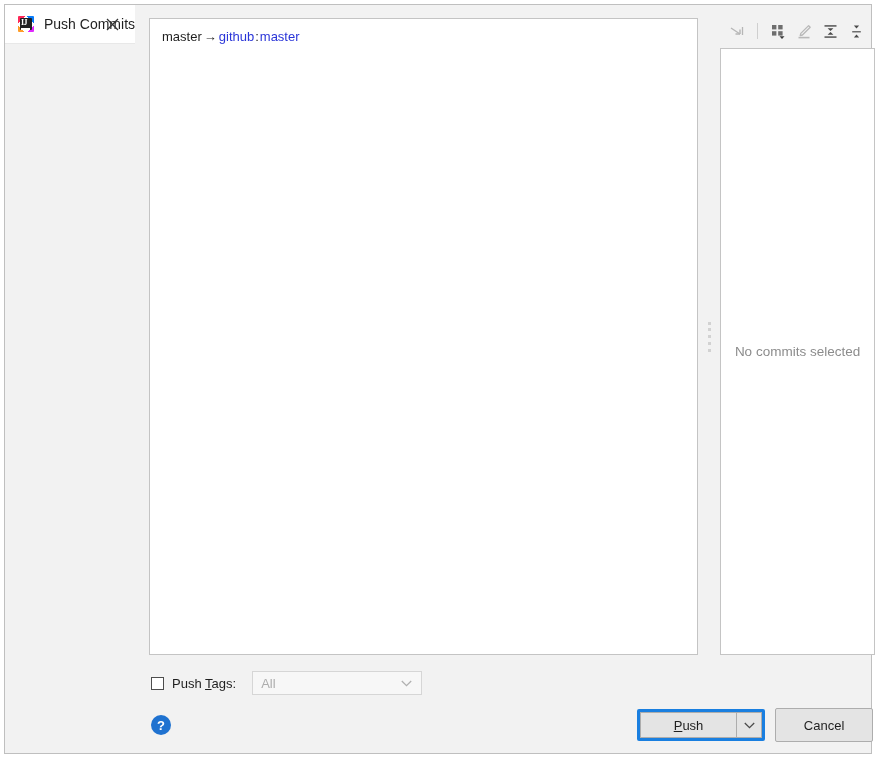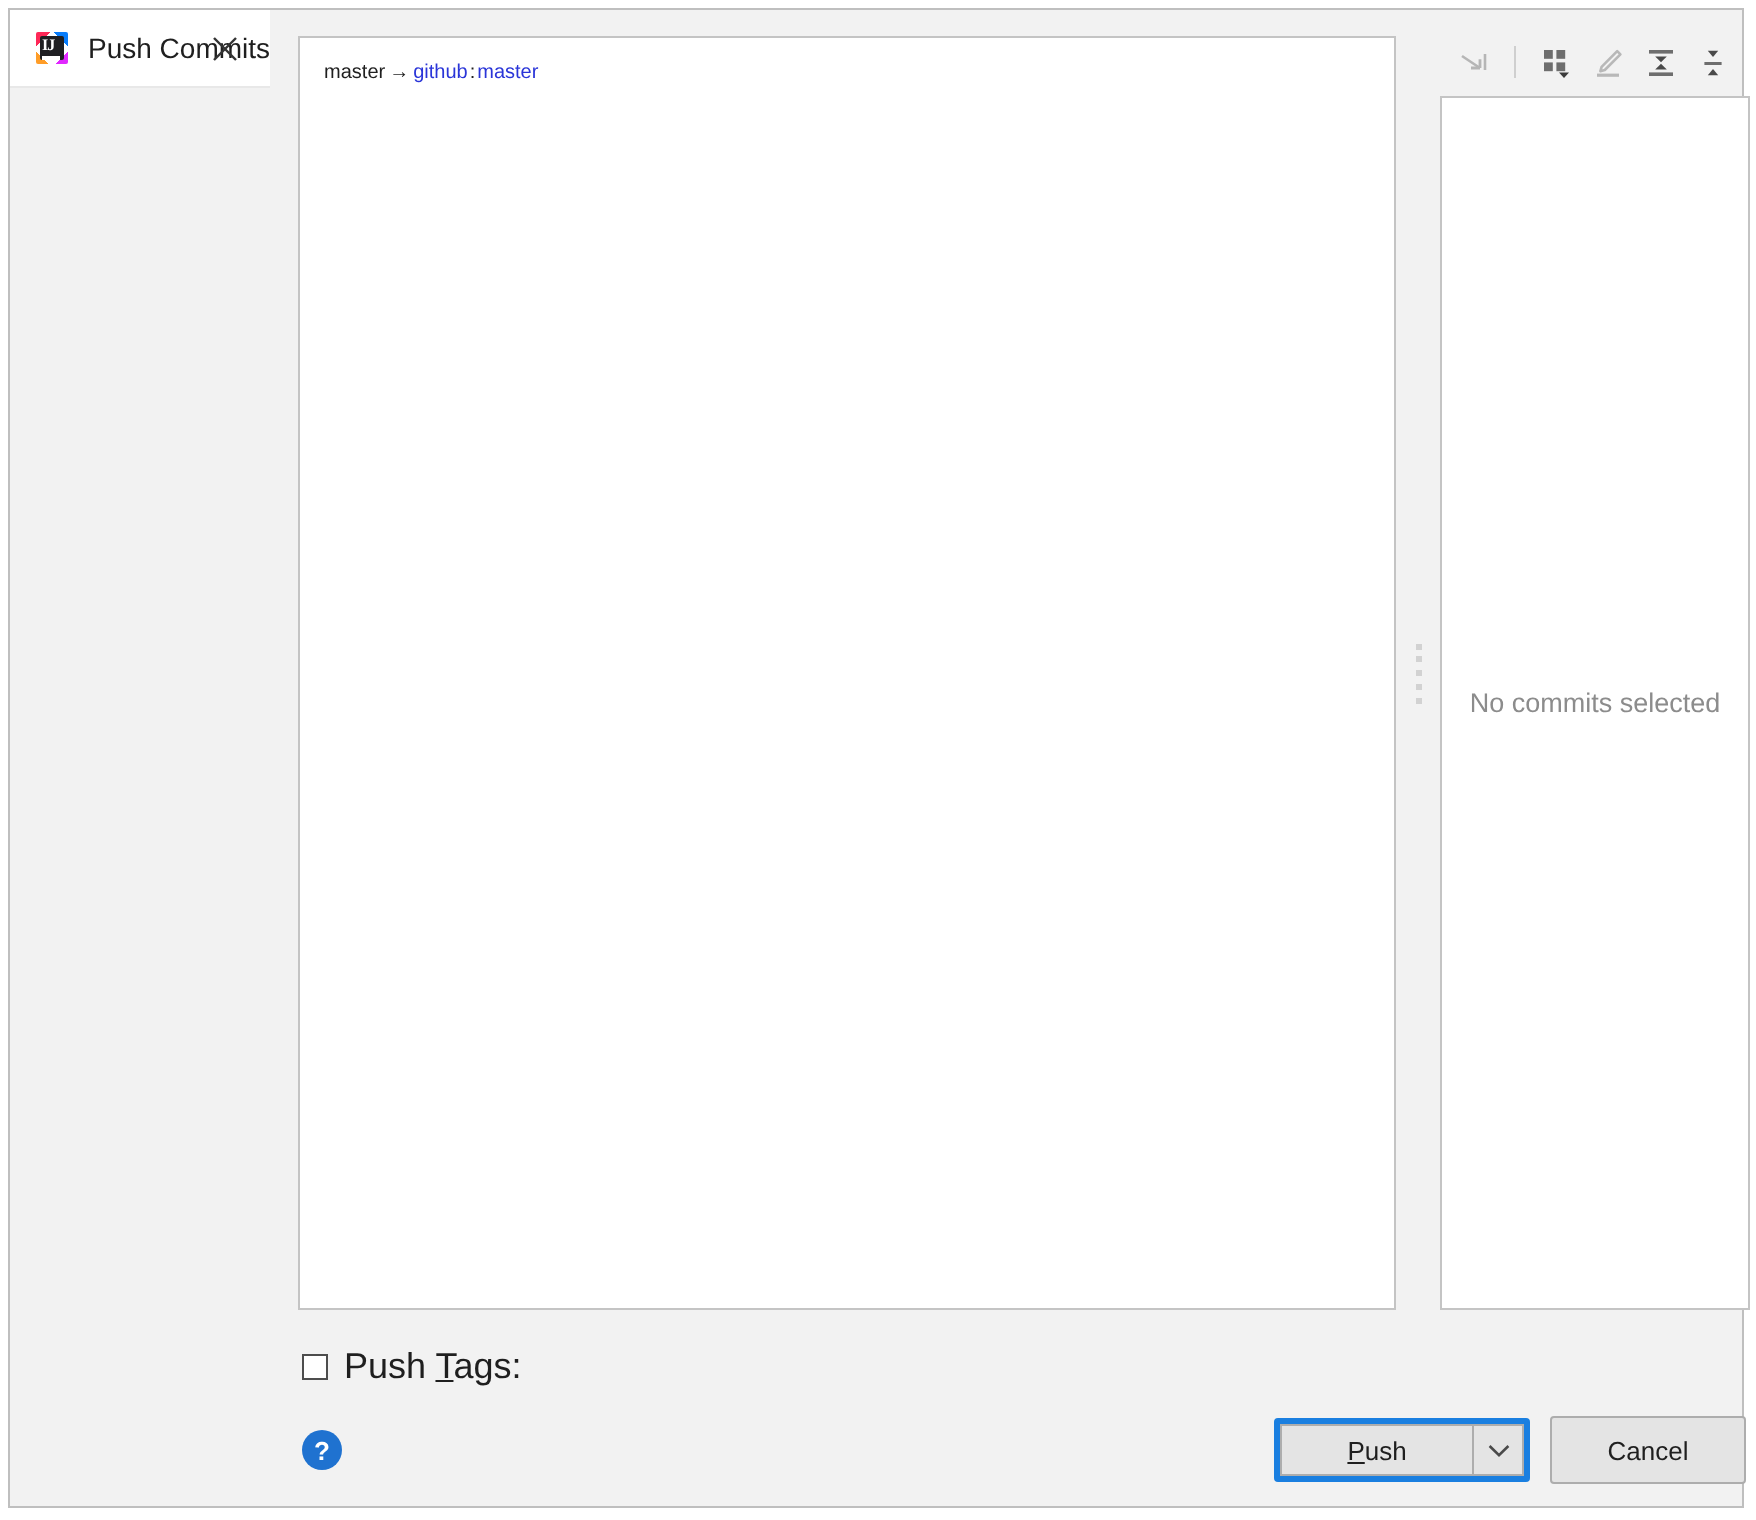--- a/index.html
+++ b/index.html
@@ -125,21 +125,21 @@
   .left-pane {
     flex: 0 0 549px;
     background: #ffffff;
     border: 1px solid #c4c4c4;
     box-sizing: border-box;
     overflow: hidden;
     position: relative;
   }
   .branch-row {
     padding: 9px 12px 0 12px;
-    font-size: 10px;
+    font-size: 13px;
     white-space: nowrap;
     line-height: 17px;
   }
   .b-local { color: #1f1f1f; }
   .b-arrow { color: #1f1f1f; padding: 0 2px; }
   .b-remote { color: #2a35d8; }
   .b-colon { color: #1f1f1f; padding: 0 1px; }
   .b-target { color: #2a35d8; }
 
   
@@ -231,21 +231,21 @@
   }
   .cb {
     width: 13px;
     height: 13px;
     border: 1px solid #4d4d4d;
     background: #ffffff;
     box-sizing: border-box;
     flex: 0 0 auto;
   }
   .cb-label {
-    font-size: 18px;
+    font-size: 13px;
     color: #1f1f1f;
     white-space: nowrap;
   }
   .cb-label u { text-decoration: underline; }
 
   .combo {
     width: 170px;
     height: 24px;
     margin-left: 8px;
     border: 1px solid #d6d6d6;
@@ -447,20 +447,28 @@
         </div>
       </div>
 
     </div>
 
     <div class="options-row">
       <div class="checkbox-wrap">
         <span class="cb"></span>
         <span class="cb-label"><span>Push </span><u>T</u><span>ags:</span></span>
       </div>
+      <div class="combo">
+        <span class="val">All</span>
+        <span class="chev">
+          <svg width="11" height="7" viewBox="0 0 11 7" aria-hidden="true">
+            <path d="M0.8 1 L5.5 5.6 L10.2 1" fill="none" stroke="#b0b0b0" stroke-width="1.3"></path>
+          </svg>
+        </span>
+      </div>
     </div>
 
     <div class="footer">
       <div class="help-btn">
         <span>?</span>
       </div>
       <div class="footer-spacer"></div>
       <div class="btn-group">
         <div class="split-button">
           <div class="split-main">

